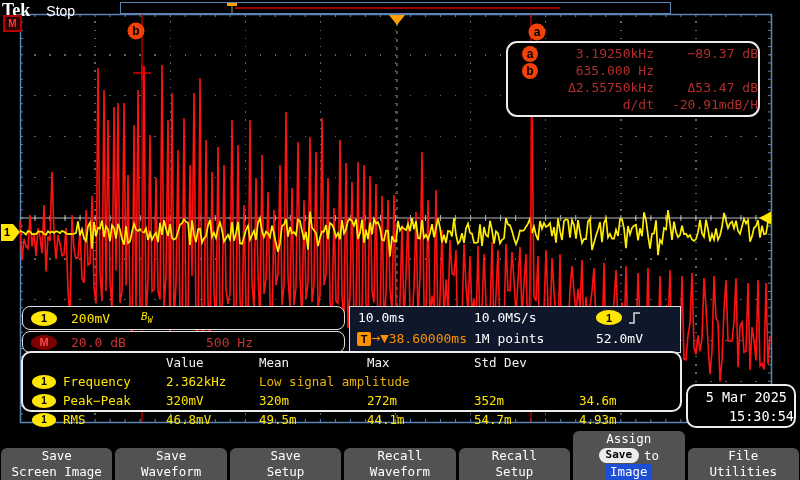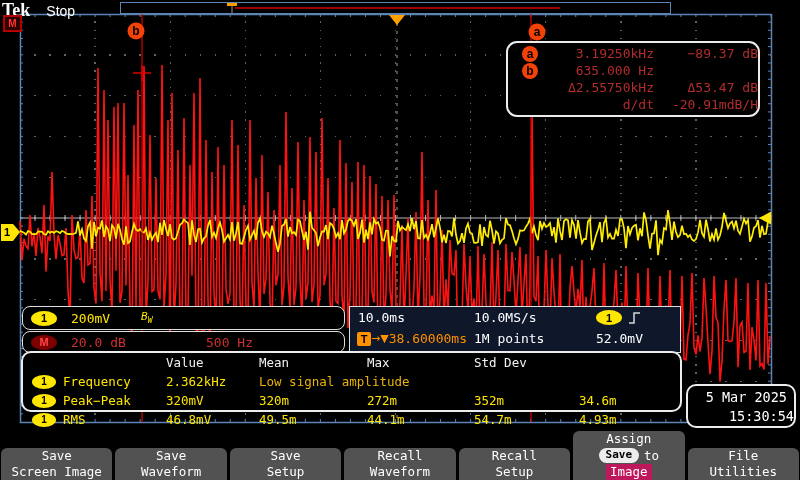--- a/index.html
+++ b/index.html
@@ -75,21 +75,21 @@
   #time-line{text-align:right;line-height:19px;}
 
   
   #menu{position:absolute;left:0;top:429px;width:800px;height:51px;background:#000;
         display:flex;gap:3px;padding:2px 1px 0 1px;box-sizing:border-box;z-index:6;align-items:flex-end;}
   .mbtn{flex:1;background:#525252;border-radius:6px 6px 0 0;color:#fff;
         font-size:12.5px;display:flex;flex-direction:column;align-items:center;
         justify-content:center;line-height:1.3;text-align:center;}
   .pill{background:#ededed;color:#000;font-weight:bold;border-radius:8px;
         padding:0 7px;font-size:11px;margin-right:5px;}
-  .imghl{background:#be185d;color:#fff;padding:0 4px;}
+  .imghl{background:#1d4ed8;color:#fff;padding:0 4px;}
   .aline{display:flex;align-items:center;}
 </style>
 </head>
 <body>
 <div id="screen">
 
 <svg id="scope-svg" width="800" height="480">
       <rect x="120.5" y="2.5" width="550" height="11" fill="#000" stroke="#5c84b4" stroke-width="1"></rect>
       <line x1="232" y1="5" x2="232" y2="13" stroke="#b09a70" stroke-width="1"></line>
       <rect x="227" y="3" width="10" height="3" fill="#ffa000"></rect>

